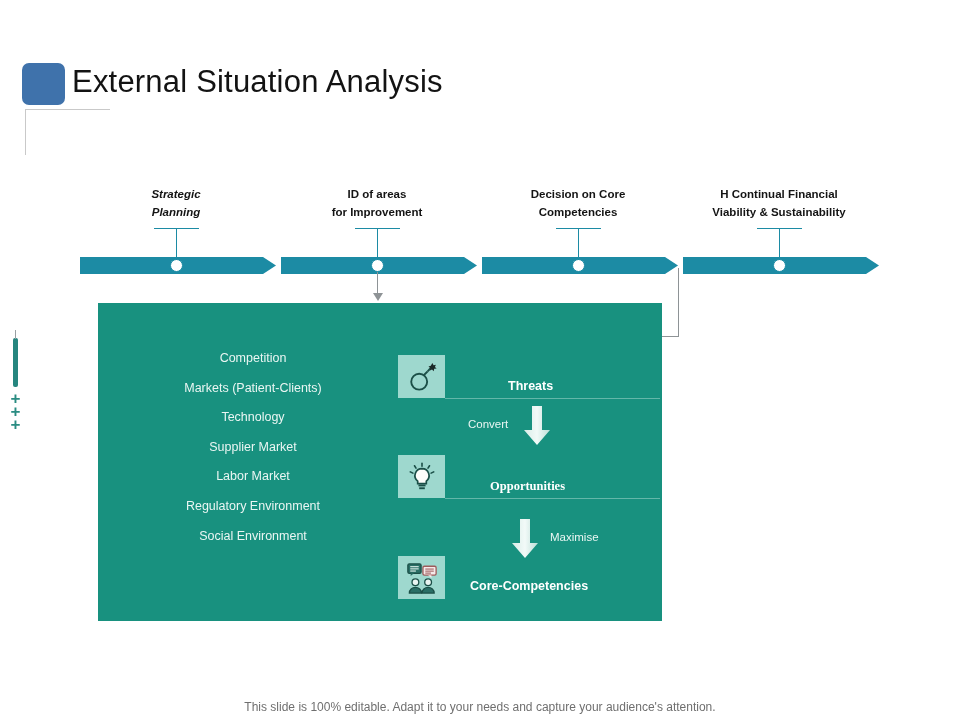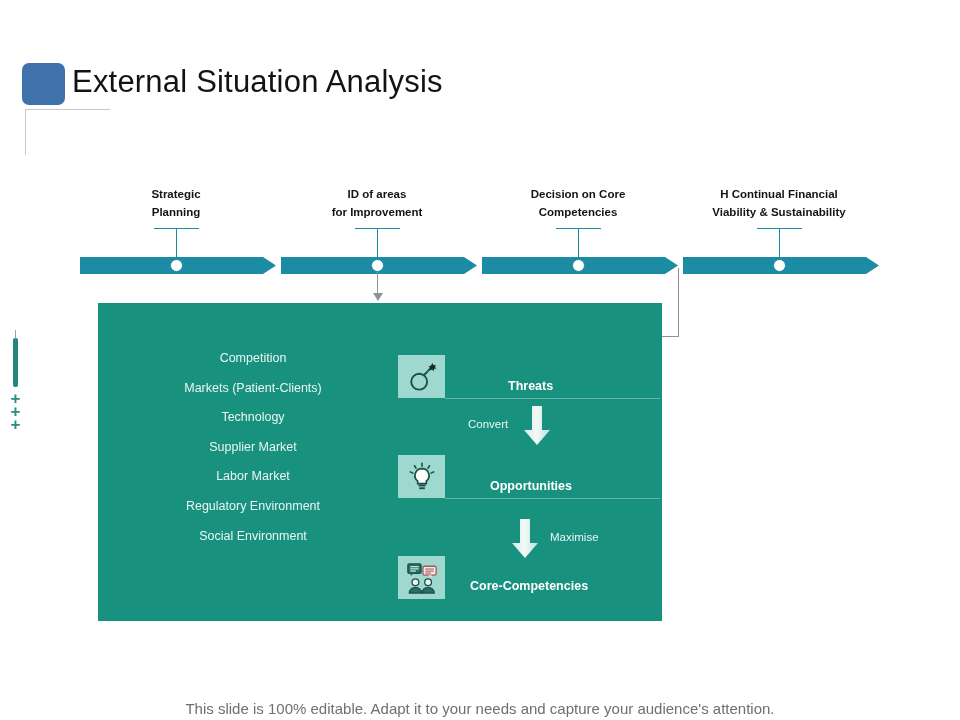--- a/index.html
+++ b/index.html
@@ -100,21 +100,21 @@
   .flow-arrow{
     position:absolute;width:28px;height:40px;
   }
   .flow-text{
     position:absolute;font-size:11.5px;color:#eaf6f3;white-space:nowrap;
   }
 
   
   .footer{
     position:absolute;left:0;right:0;top:700px;text-align:center;
-    font-size:15px;color:#6f6f6f;
+    font-size:12px;color:#6f6f6f;
   }
 </style>
 </head>
 <body>
 
 <div class="slide">
 
   <div class="title-square"></div>
   <div class="title-text">External Situation Analysis</div>
   <div class="title-underline"></div>
@@ -138,21 +138,21 @@
 
   <div class="stem" style="left:176px;top:228px;height:32px;"></div>
   <div class="stem-cap" style="left:154px;top:228px;width:45px;"></div>
   <div class="stem" style="left:377px;top:228px;height:32px;"></div>
   <div class="stem-cap" style="left:355px;top:228px;width:45px;"></div>
   <div class="stem" style="left:578px;top:228px;height:32px;"></div>
   <div class="stem-cap" style="left:556px;top:228px;width:45px;"></div>
   <div class="stem" style="left:779px;top:228px;height:32px;"></div>
   <div class="stem-cap" style="left:757px;top:228px;width:45px;"></div>
 
-  <div class="step-label" style="left:76px;top:185px;width:200px;">
+  <div class="step-label" style="left:76px;top:185px;width:200px;font-style:italic;">
     <span>Strategic</span><br>
     <span>Planning</span>
   </div>
   <div class="step-label" style="left:277px;top:185px;width:200px;">
     <span>ID of areas</span><br>
     <span>for Improvement</span>
   </div>
   <div class="step-label" style="left:478px;top:185px;width:200px;">
     <span>Decision on Core</span><br>
     <span>Competencies</span>
@@ -212,21 +212,21 @@
         <rect x="13" y="27" width="6" height="2" fill="#1b4f47"></rect>
         <g stroke="#1b4f47" stroke-width="1.7" stroke-linecap="round">
           <path d="M16 1.5 v3"></path>
             <path d="M8 4 l1.6 2.6"></path>
             <path d="M24 4 l-1.6 2.6"></path>
           <path d="M3.5 10.5 l2.8 1.4"></path>
             <path d="M28.5 10.5 l-2.8 1.4"></path>
         </g>
       </svg>
     </div>
-    <div class="stage-label" style="left:392px;top:176px;">Opportunities</div>
+    <div class="stage-label" style="left:392px;top:176px;font-family:Liberation Serif, serif;">Opportunities</div>
     <div class="stage-rule" style="left:347px;top:195px;width:215px;"></div>
 
     <div class="flow-arrow" style="left:413px;top:216px;">
       <svg width="28" height="40" viewBox="0 0 28 40">
         <defs>
           <linearGradient id="ag2" x1="0" y1="0" x2="1" y2="0">
             <stop offset="0" stop-color="#d8ece7"></stop>
             <stop offset="0.5" stop-color="#f2faf8"></stop>
             <stop offset="1" stop-color="#bcded6"></stop>
           </linearGradient>

